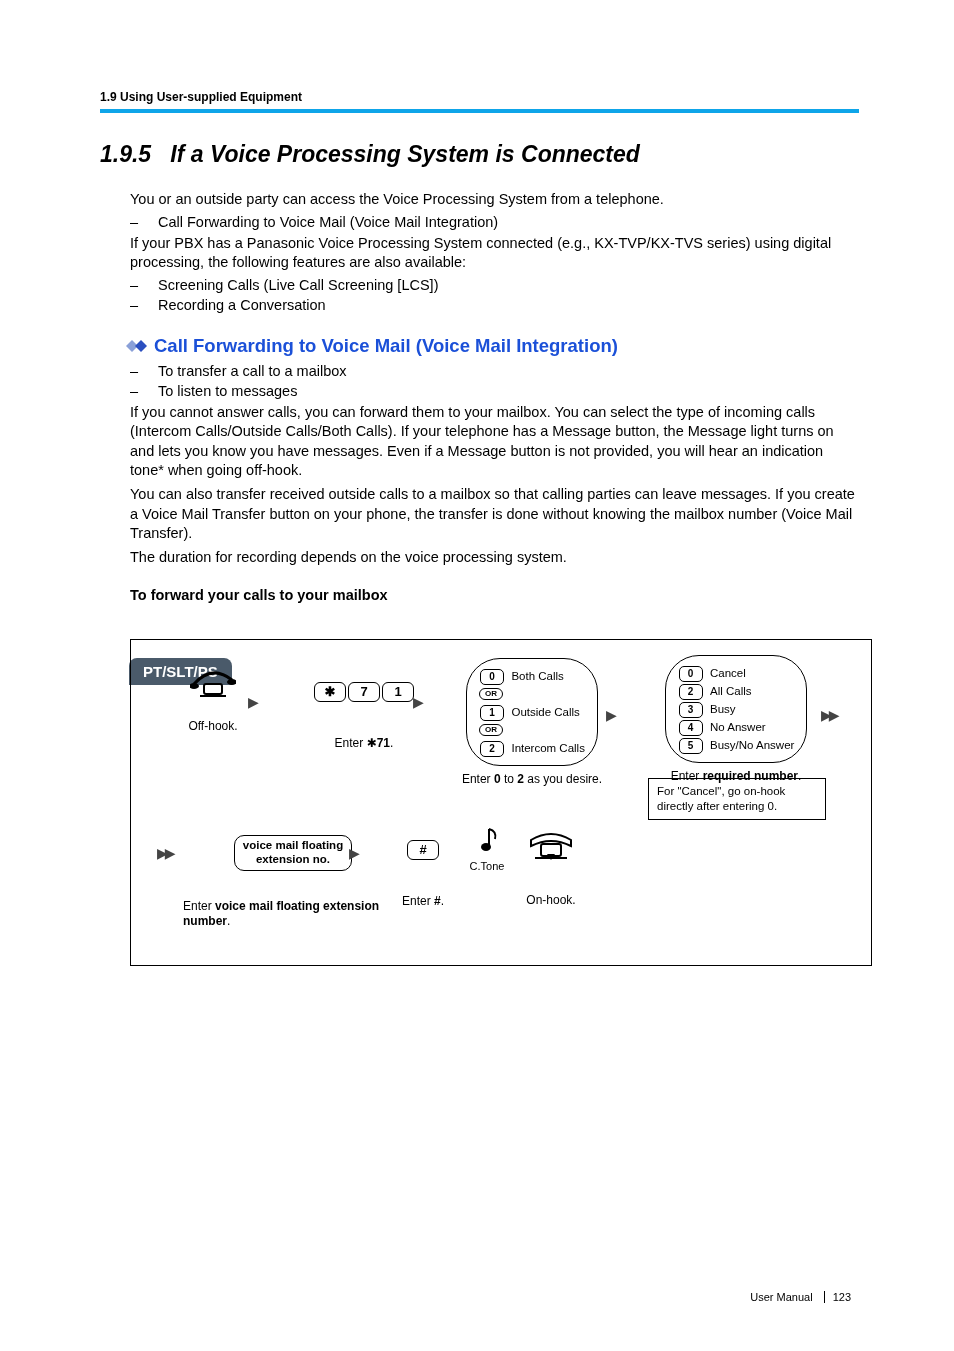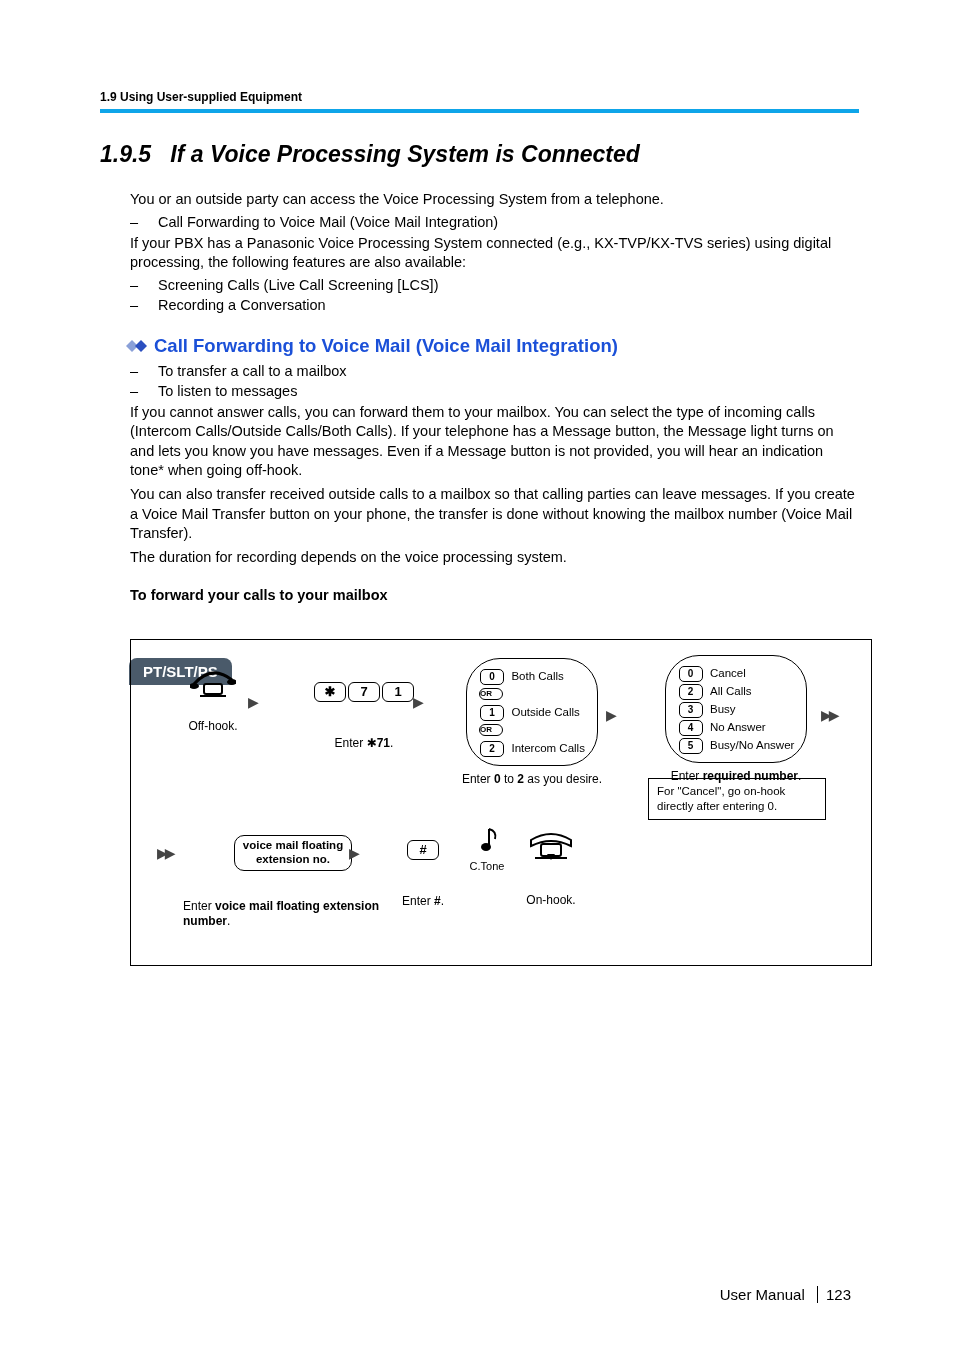--- a/index.html
+++ b/index.html
@@ -102,20 +102,21 @@
     background: #fff;
   }
   .key.small { width: 22px; height: 14px; font-size: 10px; line-height: 14px; border-radius: 5px; }
   .or-pill {
     border: 1.2px solid #000;
     border-radius: 8px;
     font-size: 8px;
     font-weight: bold;
     width: 22px; height: 10px;
     line-height: 10px;
+    text-align:center;
     margin: 3px 0 3px 0;
   }
   .arrow { font-size: 14px; color:#444; }
   .arrow-big { font-size: 14px; letter-spacing: -3px; color:#444;}
 
   .keys-pos { left: 128px; top: 20px; width: 170px; }
 
   .balloon {
     border: 1px solid #000;
     border-radius: 34px;
@@ -154,21 +155,21 @@
   .row2 .step2 { left: 214px; top: 15px; width: 80px; }
   .row2 .step3 { left: 310px; top: 0; width: 60px; }
   .row2 .step4 { left: 378px; top: 5px; width: 80px; }
 
   .ctone-label { font-size: 11px; margin-top: 2px; }
 
   .footer {
     position: absolute;
     bottom: 48px;
     right: 95px;
-    font-size: 15px;
+    font-size: 11px;
   }
   .footer .sep {
     border-left: 1px solid #000;
     margin: 0 8px;
     padding-left: 8px;
   }
 
   .arrow-between { position:absolute; top:32px; }
 </style>
 </head>

